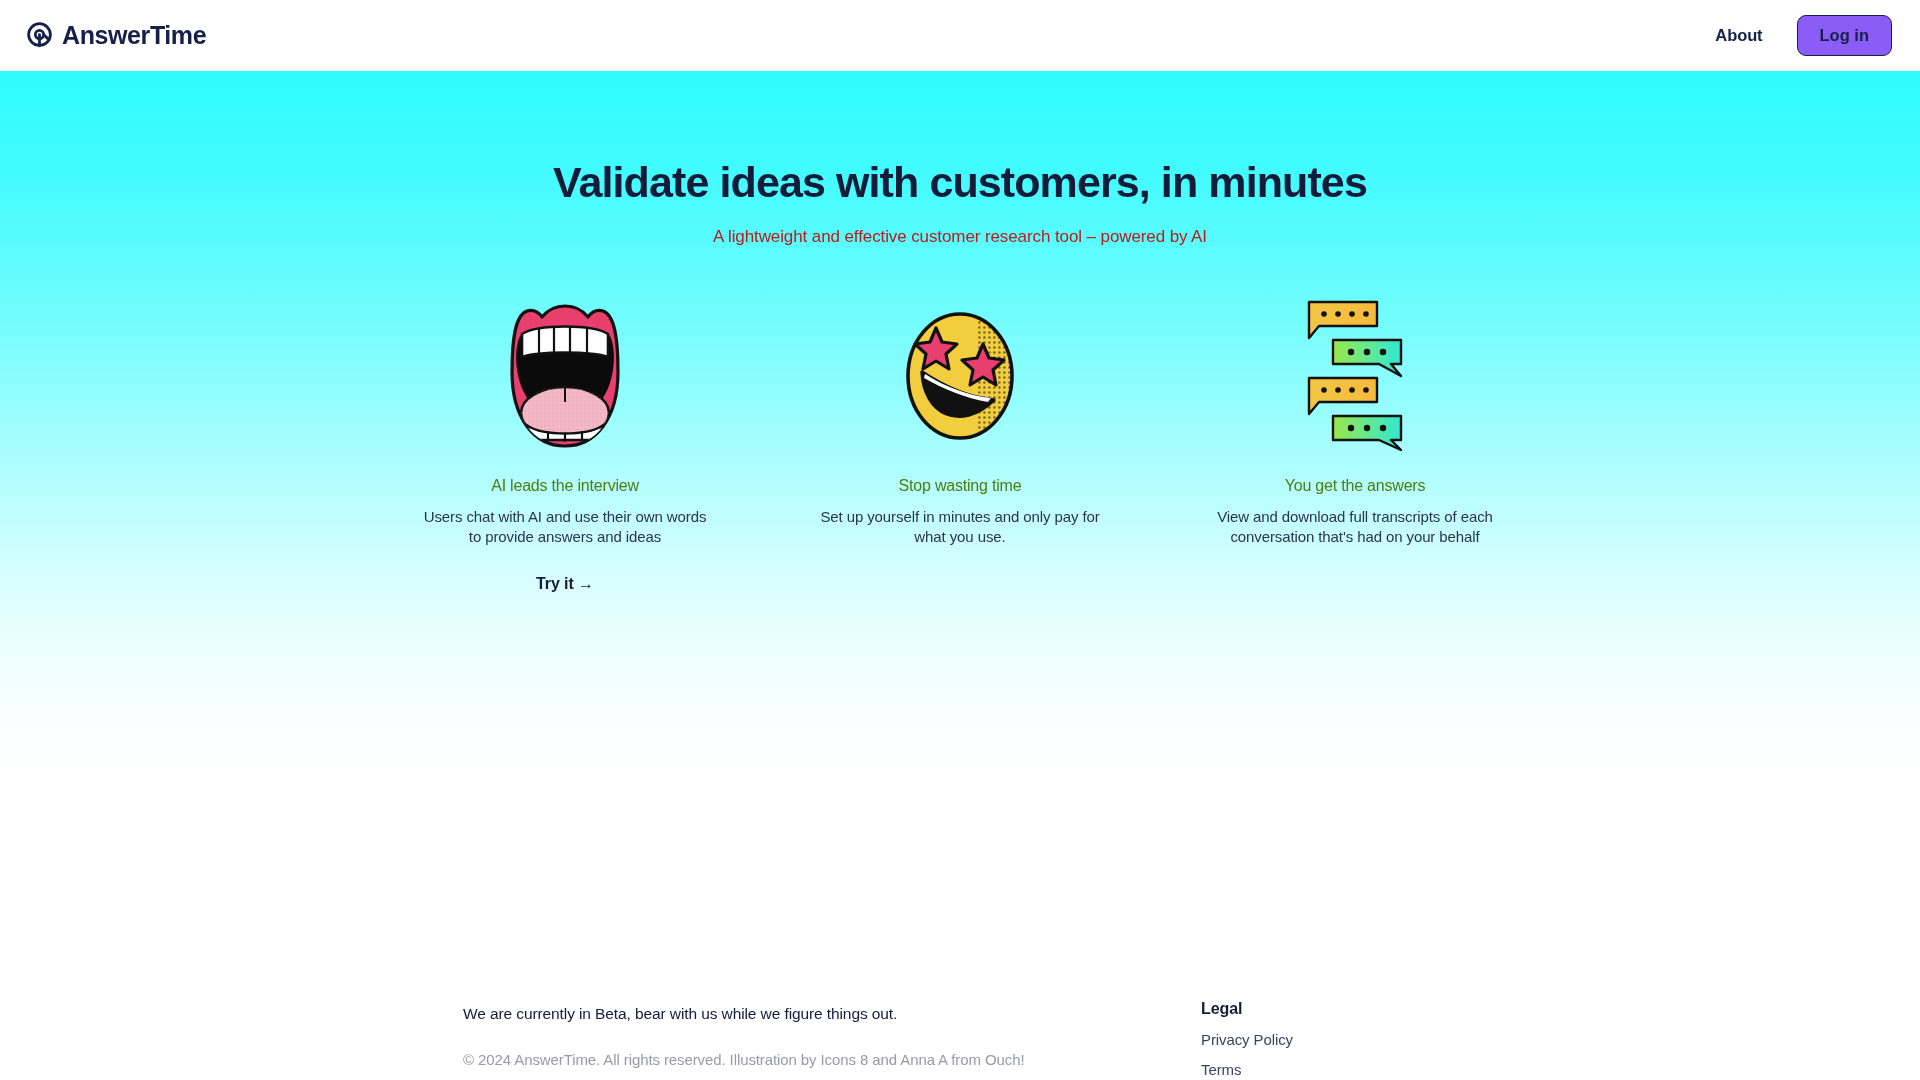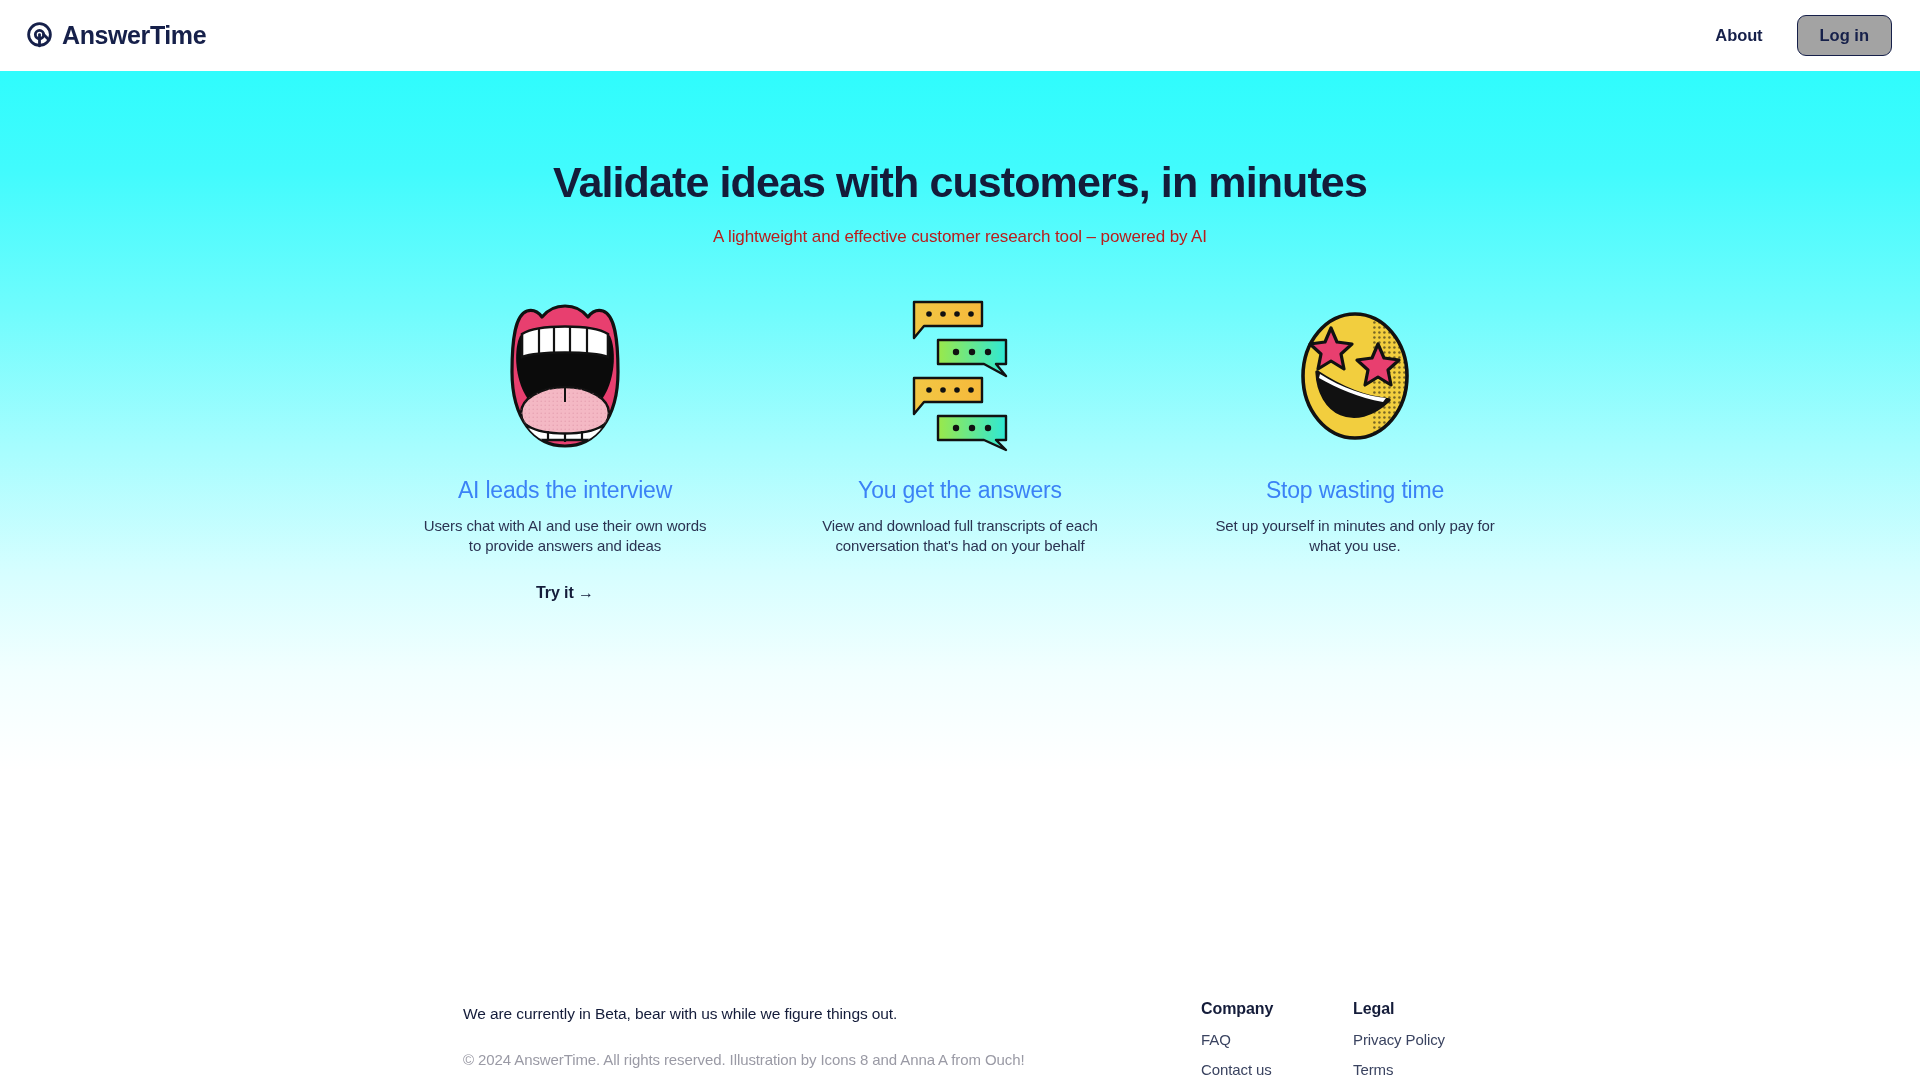--- a/index.html
+++ b/index.html
@@ -72,21 +72,21 @@
     color: #16204a;
     text-decoration: none;
     letter-spacing: -0.1px;
   }
 
   .login-btn {
     font-family: inherit;
     font-size: 16.5px;
     font-weight: bold;
     color: #16204a;
-    background: #a3a3a3;
+    background: #8b5cf6;
     border: 1.6px solid #16204a;
     border-radius: 9px;
     padding: 11px 22px;
     cursor: pointer;
     line-height: 1;
   }
 
   
   .hero {
     position: absolute;
@@ -148,23 +148,23 @@
 
   .feature-art {
     height: 152px;
     display: flex;
     align-items: center;
     justify-content: center;
   }
 
   .feature-title {
     margin-top: 25px;
-    font-size: 23px;
+    font-size: 16px;
     font-weight: 500;
-    color: #3b82f6;
+    color: #4d7c0f;
     text-align: center;
     letter-spacing: -0.2px;
   }
 
   .feature-desc {
     margin-top: 12px;
     font-size: 15px;
     line-height: 1.32;
     color: #2b3352;
     text-align: center;
@@ -366,61 +366,20 @@
               <path d="M20 126 C36 136 78 136 94 126 L94 140 L20 140 Z" fill="#ffffff" stroke="#111111" stroke-width="2.6"></path>
               <path d="M40 131 L40 141" stroke="#111111" stroke-width="2.2"></path>
               <path d="M57 133 L57 142" stroke="#111111" stroke-width="2.2"></path>
               <path d="M74 131 L74 141" stroke="#111111" stroke-width="2.2"></path>
             </g>
           </svg>
         </div>
         <div class="feature-title">AI leads the interview</div>
         <div class="feature-desc">Users chat with AI and use their own words to provide answers and ideas</div>
         <a class="feature-cta" href="#">Try it →</a>
-      </div>
-
-      <div class="feature">
-        <div class="feature-art">
-          <svg class="art-svg" width="96" height="152" viewBox="0 0 96 152" xmlns="http://www.w3.org/2000/svg">
-            <defs>
-              <linearGradient id="yGrad" x1="0" y1="0" x2="1" y2="0">
-                <stop offset="0%" stop-color="#f2c744"></stop>
-                <stop offset="100%" stop-color="#f6b93b"></stop>
-              </linearGradient>
-              <linearGradient id="gGrad" x1="0" y1="0" x2="1" y2="0">
-                <stop offset="0%" stop-color="#9ae84a"></stop>
-                <stop offset="100%" stop-color="#2fe8d5"></stop>
-              </linearGradient>
-            </defs>
-
-            <path d="M2 2 H70 V26 H12 L2 38 Z" fill="url(#yGrad)" stroke="#111111" stroke-width="2.4" stroke-linejoin="round"></path>
-            <circle cx="17" cy="14" r="2.8" fill="#111111"></circle>
-            <circle cx="31" cy="14" r="2.8" fill="#111111"></circle>
-            <circle cx="45" cy="14" r="2.8" fill="#111111"></circle>
-            <circle cx="59" cy="14" r="2.8" fill="#111111"></circle>
-
-            <path d="M26 40 H94 V64 H84 L94 76 L72 64 H26 Z" fill="url(#gGrad)" stroke="#111111" stroke-width="2.4" stroke-linejoin="round"></path>
-            <circle cx="44" cy="52" r="3.2" fill="#111111"></circle>
-            <circle cx="60" cy="52" r="3.2" fill="#111111"></circle>
-            <circle cx="76" cy="52" r="3.2" fill="#111111"></circle>
-
-            <path d="M2 78 H70 V102 H12 L2 114 Z" fill="url(#yGrad)" stroke="#111111" stroke-width="2.4" stroke-linejoin="round"></path>
-            <circle cx="17" cy="90" r="2.8" fill="#111111"></circle>
-            <circle cx="31" cy="90" r="2.8" fill="#111111"></circle>
-            <circle cx="45" cy="90" r="2.8" fill="#111111"></circle>
-            <circle cx="59" cy="90" r="2.8" fill="#111111"></circle>
-
-            <path d="M26 116 H94 V140 H84 L94 150 L72 140 H26 Z" fill="url(#gGrad)" stroke="#111111" stroke-width="2.4" stroke-linejoin="round"></path>
-            <circle cx="44" cy="128" r="3.2" fill="#111111"></circle>
-            <circle cx="60" cy="128" r="3.2" fill="#111111"></circle>
-            <circle cx="76" cy="128" r="3.2" fill="#111111"></circle>
-          </svg>
-        </div>
-        <div class="feature-title">You get the answers</div>
-        <div class="feature-desc">View and download full transcripts of each conversation that's had on your behalf</div>
       </div>
 
       <div class="feature">
         <div class="feature-art">
           <svg class="art-svg" width="124" height="140" viewBox="0 0 124 140" xmlns="http://www.w3.org/2000/svg">
             <defs>
               <clipPath id="faceClip">
                 <ellipse cx="62" cy="70" rx="52" ry="62"></ellipse>
               </clipPath>
               <pattern id="halftone" width="5" height="5" patternUnits="userSpaceOnUse">
@@ -436,36 +395,72 @@
             <path d="M27 68 C49 82 73 90 93 92 L90 96 C66 92 44 82 26 72 Z" fill="#ffffff"></path>
 
             <path d="M38 22 L44 36 L59 38 L48 48 L51 63 L38 55 L25 63 L28 48 L17 38 L32 36 Z" fill="#e83f6f" stroke="#111111" stroke-width="3.2" stroke-linejoin="round"></path>
             <path d="M85 38 L91 52 L106 54 L95 64 L98 79 L85 71 L72 79 L75 64 L64 54 L79 52 Z" fill="#e83f6f" stroke="#111111" stroke-width="3.2" stroke-linejoin="round"></path>
           </svg>
         </div>
         <div class="feature-title">Stop wasting time</div>
         <div class="feature-desc">Set up yourself in minutes and only pay for what you use.</div>
       </div>
 
+      <div class="feature">
+        <div class="feature-art">
+          <svg class="art-svg" width="96" height="152" viewBox="0 0 96 152" xmlns="http://www.w3.org/2000/svg">
+            <defs>
+              <linearGradient id="yGrad" x1="0" y1="0" x2="1" y2="0">
+                <stop offset="0%" stop-color="#f2c744"></stop>
+                <stop offset="100%" stop-color="#f6b93b"></stop>
+              </linearGradient>
+              <linearGradient id="gGrad" x1="0" y1="0" x2="1" y2="0">
+                <stop offset="0%" stop-color="#9ae84a"></stop>
+                <stop offset="100%" stop-color="#2fe8d5"></stop>
+              </linearGradient>
+            </defs>
+
+            <path d="M2 2 H70 V26 H12 L2 38 Z" fill="url(#yGrad)" stroke="#111111" stroke-width="2.4" stroke-linejoin="round"></path>
+            <circle cx="17" cy="14" r="2.8" fill="#111111"></circle>
+            <circle cx="31" cy="14" r="2.8" fill="#111111"></circle>
+            <circle cx="45" cy="14" r="2.8" fill="#111111"></circle>
+            <circle cx="59" cy="14" r="2.8" fill="#111111"></circle>
+
+            <path d="M26 40 H94 V64 H84 L94 76 L72 64 H26 Z" fill="url(#gGrad)" stroke="#111111" stroke-width="2.4" stroke-linejoin="round"></path>
+            <circle cx="44" cy="52" r="3.2" fill="#111111"></circle>
+            <circle cx="60" cy="52" r="3.2" fill="#111111"></circle>
+            <circle cx="76" cy="52" r="3.2" fill="#111111"></circle>
+
+            <path d="M2 78 H70 V102 H12 L2 114 Z" fill="url(#yGrad)" stroke="#111111" stroke-width="2.4" stroke-linejoin="round"></path>
+            <circle cx="17" cy="90" r="2.8" fill="#111111"></circle>
+            <circle cx="31" cy="90" r="2.8" fill="#111111"></circle>
+            <circle cx="45" cy="90" r="2.8" fill="#111111"></circle>
+            <circle cx="59" cy="90" r="2.8" fill="#111111"></circle>
+
+            <path d="M26 116 H94 V140 H84 L94 150 L72 140 H26 Z" fill="url(#gGrad)" stroke="#111111" stroke-width="2.4" stroke-linejoin="round"></path>
+            <circle cx="44" cy="128" r="3.2" fill="#111111"></circle>
+            <circle cx="60" cy="128" r="3.2" fill="#111111"></circle>
+            <circle cx="76" cy="128" r="3.2" fill="#111111"></circle>
+          </svg>
+        </div>
+        <div class="feature-title">You get the answers</div>
+        <div class="feature-desc">View and download full transcripts of each conversation that's had on your behalf</div>
+      </div>
+
     </section>
 
   </main>
 
   <footer class="footer">
     <div class="footer-inner">
       <div class="footer-left">
         <div class="footer-beta">We are currently in Beta, bear with us while we figure things out.</div>
         <div class="footer-copy">© 2024 AnswerTime. All rights reserved. Illustration by Icons 8 and Anna A from Ouch!</div>
       </div>
 
-      <div class="footer-col">
-        <div class="footer-col-title">Company</div>
-        <a class="footer-link" href="#">FAQ</a>
-        <a class="footer-link" href="#">Contact us</a>
-      </div>
 
       <div class="footer-col">
         <div class="footer-col-title">Legal</div>
         <a class="footer-link" href="#">Privacy Policy</a>
         <a class="footer-link" href="#">Terms</a>
       </div>
     </div>
   </footer>
 
 </div>

